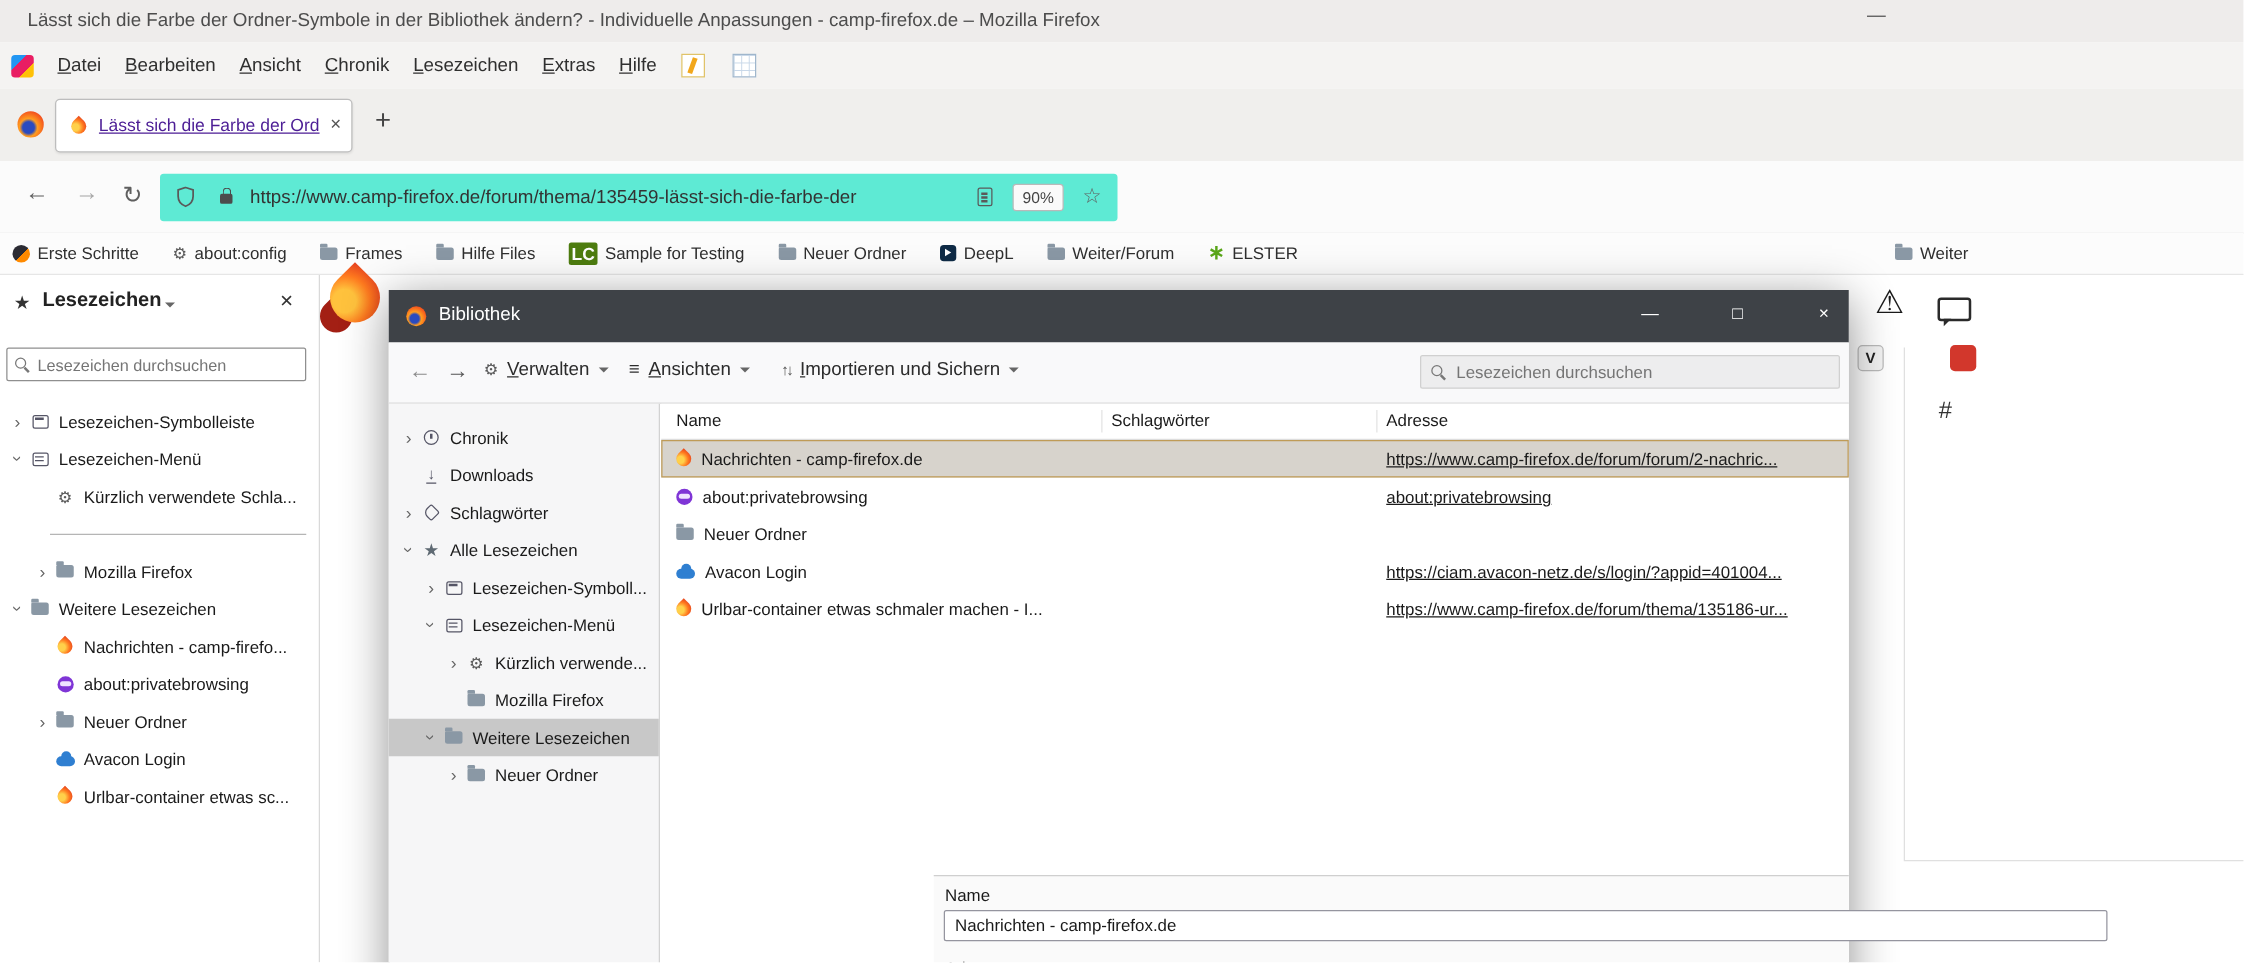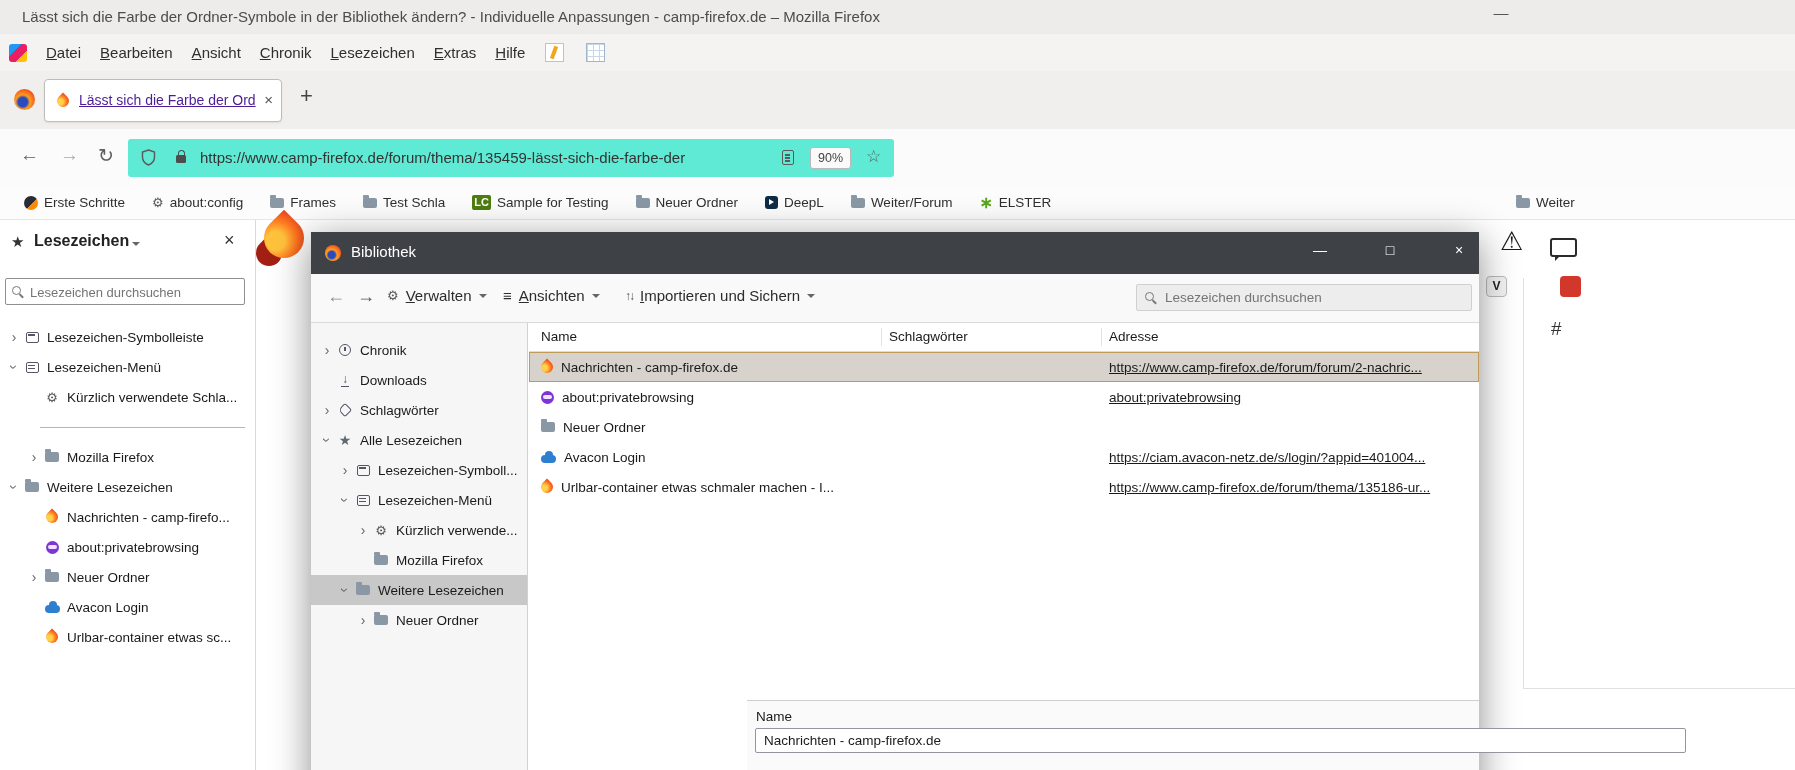--- a/index.html
+++ b/index.html
@@ -75,29 +75,29 @@
   .e-red1 { background:#e8452c; }
   .e-blue1 { background:#1b7fd4; border-radius:50%; }
   .e-css { background:#fff; border:1px solid #e1a32a; color:#c77f00; font-weight:bold; }
   .e-v { background:#f3f3f3; border:1px solid #bbb; color:#222; font-weight:bold; font-size:12px; }
   .e-blue2 { background:#2457c5; position:relative; }
   .e-blue2::after { content:""; position:absolute; left:9px; top:3px; width:3px; height:15px; background:#fff; transform:rotate(25deg); }
   .e-red2 { background:#d2372c; }
 
   
   .bookmarksbar { position:absolute; left:0; top:186px; width:100%; height:34px; background:#fcfcfc;
-                  border-bottom:1px solid #e6e6e6; display:flex; align-items:center; gap:27px; padding-left:24px;
+                  border-bottom:1px solid #e6e6e6; display:flex; align-items:center; gap:27px; padding-left:10px;
                   font-size:13.5px; color:#2f2f2f; box-sizing:border-box; }
   .bm { display:flex; align-items:center; gap:6px; white-space:nowrap; flex:none; }
   .bm-right { position:absolute; left:1516px; top:0; height:33px; display:flex; align-items:center; gap:6px; }
   .i-globe2 { width:14px; height:14px; border-radius:50%; background:linear-gradient(135deg,#2b2b33 55%, #ff8a00 55%); flex:none; }
   .i-gear { font-size:13px; color:#5a5a5a; line-height:1; }
   .i-folder { position:relative; width:14px; height:10px; background:#8a98a5; border-radius:1px 2px 2px 2px; flex:none; }
   .i-folder::before { content:""; position:absolute; left:0; top:-3px; width:6px; height:3px; background:#8a98a5; border-radius:1px 1px 0 0; }
-  .i-lc { font-size:11px; font-weight:bold; color:#fff; background:#4d7c0f; border-radius:2px; padding:2px 2px; line-height:1; }
+  .i-lc { font-size:14px; font-weight:bold; color:#fff; background:#4d7c0f; border-radius:2px; padding:2px 2px; line-height:1; }
   .i-deepl { position:relative; width:13px; height:13px; border-radius:3px; background:#0f2b46; flex:none; }
   .i-deepl::after { content:""; position:absolute; left:4px; top:3px; border-left:5px solid #fff;
                     border-top:3.5px solid transparent; border-bottom:3.5px solid transparent; }
   .i-elster { font-size:16px; font-weight:bold; color:#59a618; line-height:1; }
 
   
   .i-flame { width:12px; height:12px; border-radius:0 50% 50% 50%; transform:rotate(45deg); flex:none;
              background:radial-gradient(circle at 40% 70%, #ffd04a 0 25%, #ff7a1f 55%, #e23a1f 90%); }
   .i-mask { position:relative; width:13px; height:13px; border-radius:50%; background:#7f35d6; flex:none; }
   .i-mask::after { content:""; position:absolute; left:2px; top:4px; width:9px; height:4px; background:#efe3ff; border-radius:2px; }
@@ -271,21 +271,21 @@
     <span class="bm">
       <span class="i-gear">⚙</span>
       <span>about:config</span>
     </span>
     <span class="bm">
       <span class="i-folder"></span>
       <span>Frames</span>
     </span>
     <span class="bm">
       <span class="i-folder"></span>
-      <span>Test Schla</span>
+      <span>Hilfe Files</span>
     </span>
     <span class="bm">
       <span class="i-lc">LC</span>
       <span>Sample for Testing</span>
     </span>
     <span class="bm">
       <span class="i-folder"></span>
       <span>Neuer Ordner</span>
     </span>
     <span class="bm">

